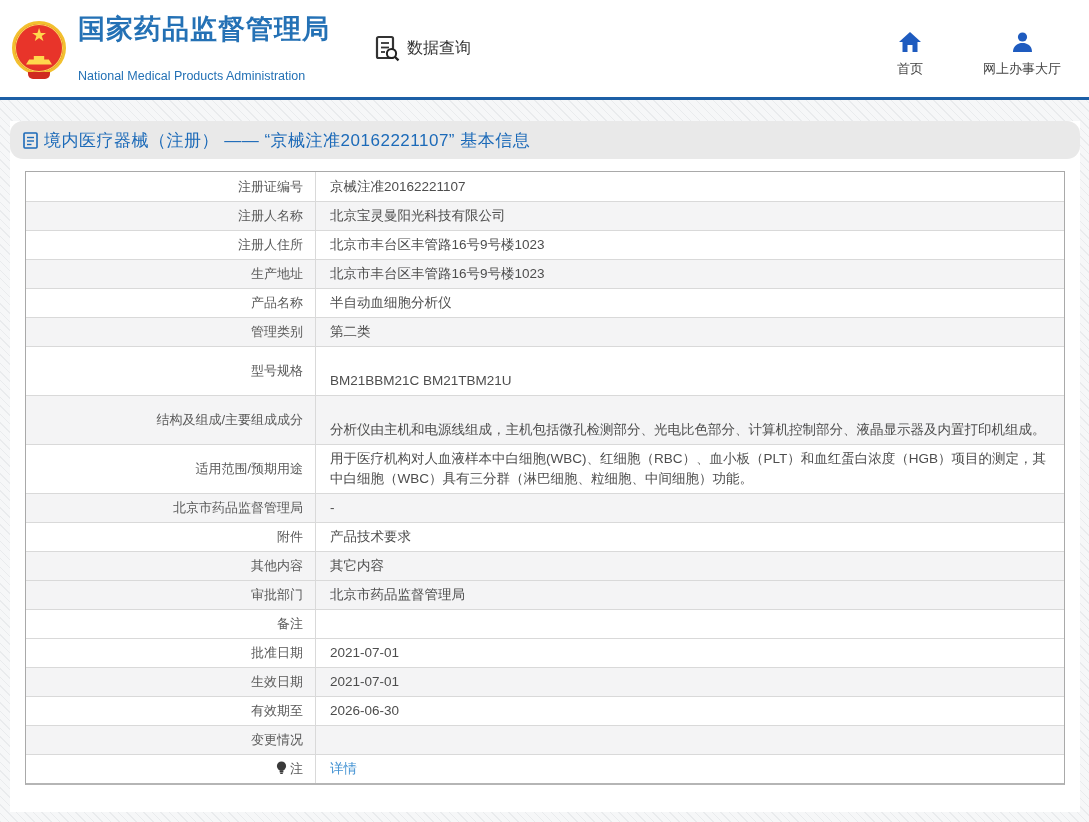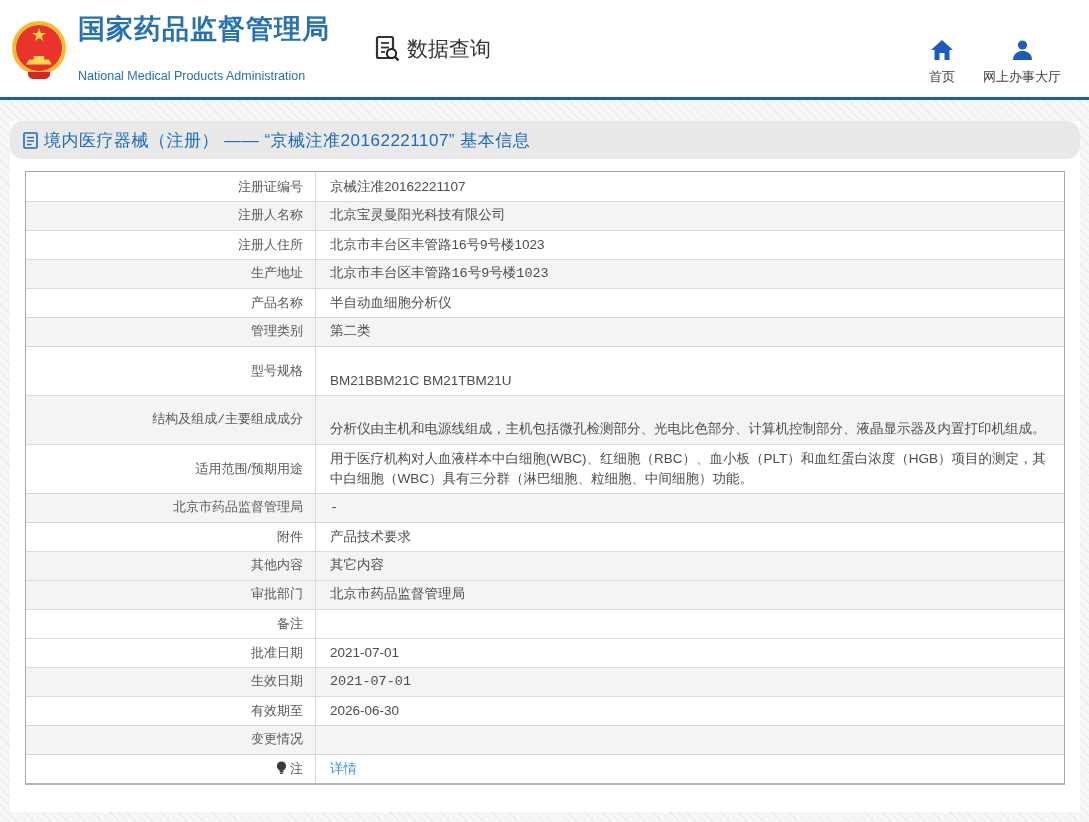--- a/index.html
+++ b/index.html
@@ -29,40 +29,40 @@
   .emblem .gate{position:absolute;left:50%;bottom:7px;transform:translateX(-50%);
     width:26px;height:9px;background:#ffd84d;
     clip-path:polygon(0 100%,100% 100%,88% 45%,70% 45%,70% 0,30% 0,30% 45%,12% 45%);}
   .emblem:after{content:"";position:absolute;left:50%;bottom:-7px;transform:translateX(-50%);
     width:22px;height:7px;background:#d02a20;border-radius:0 0 5px 5px;}
   .brand{display:flex;flex-direction:column;line-height:1.15;gap:21px;}
   .brand-cn{color:var(--brand-blue);font-size:27px;font-weight:bold;letter-spacing:1px;}
   .brand-en{color:var(--brand-blue);font-size:12.5px;margin-top:3px;}
   .data-query{display:flex;align-items:center;margin-left:44px;cursor:pointer;}
   .data-query svg{display:block;margin-right:6px;}
-  .data-query-label{font-size:21px;color:#333;}
-  .header-nav{position:absolute;right:28px;top:40px;display:flex;gap:28px;}
+  .data-query-label{font-size:16px;color:#333;}
+  .header-nav{position:absolute;right:28px;top:32px;display:flex;gap:60px;}
   .nav-item{display:flex;flex-direction:column;align-items:center;cursor:pointer;}
   .nav-item svg{display:block;}
   .nav-label{font-size:13px;color:#444;margin-top:8px;white-space:nowrap;}
   .blue-line{height:3px;background:var(--line-blue);}
   
   .below{height:722px;position:relative;
     background:repeating-linear-gradient(45deg, rgba(120,130,140,0.10) 0 1px, rgba(255,255,255,0) 1px 6px), #f6f7f8;}
   .panel{position:absolute;left:10px;right:9px;top:21px;bottom:10px;background:#fff;}
   .title-bar{height:38px;background:var(--titlebar-bg);display:flex;align-items:center;
     padding-left:13px;border-radius:13px;}
   .title-bar svg{margin-right:6px;flex:none;}
   .page-title{color:var(--title-blue);font-size:17px;letter-spacing:0.5px;}
   
   .info-table{margin:12px 15px 0 15px;border:1px solid var(--border-outer);
     border-bottom:2px solid #b5b5b5;}
   .tr{display:flex;min-height:29px;background:#fff;border-top:1px solid var(--border-inner);}
   .tr:first-child{border-top:none;}
-  .tr.alt{background:var(--alt-row-bg);font-family:Liberation Mono, monospace;}
+  .tr.alt{background:var(--alt-row-bg);}
   .td-label{flex:none;width:290px;display:flex;align-items:center;justify-content:flex-end;
     padding:4px 12px 4px 6px;border-right:1px solid var(--border-inner);
     color:var(--label-gray);font-size:13px;text-align:right;line-height:18px;}
   .td-value{flex:1;display:flex;align-items:center;padding:4px 14px;
     color:var(--value-gray);font-size:13.5px;line-height:20px;white-space:pre-line;
     word-break:break-all;}
   .td-value a{color:var(--link-blue);text-decoration:none;cursor:pointer;}
   .bulb{display:inline-block;margin-right:3px;position:relative;top:1px;}
 </style>
 </head>

